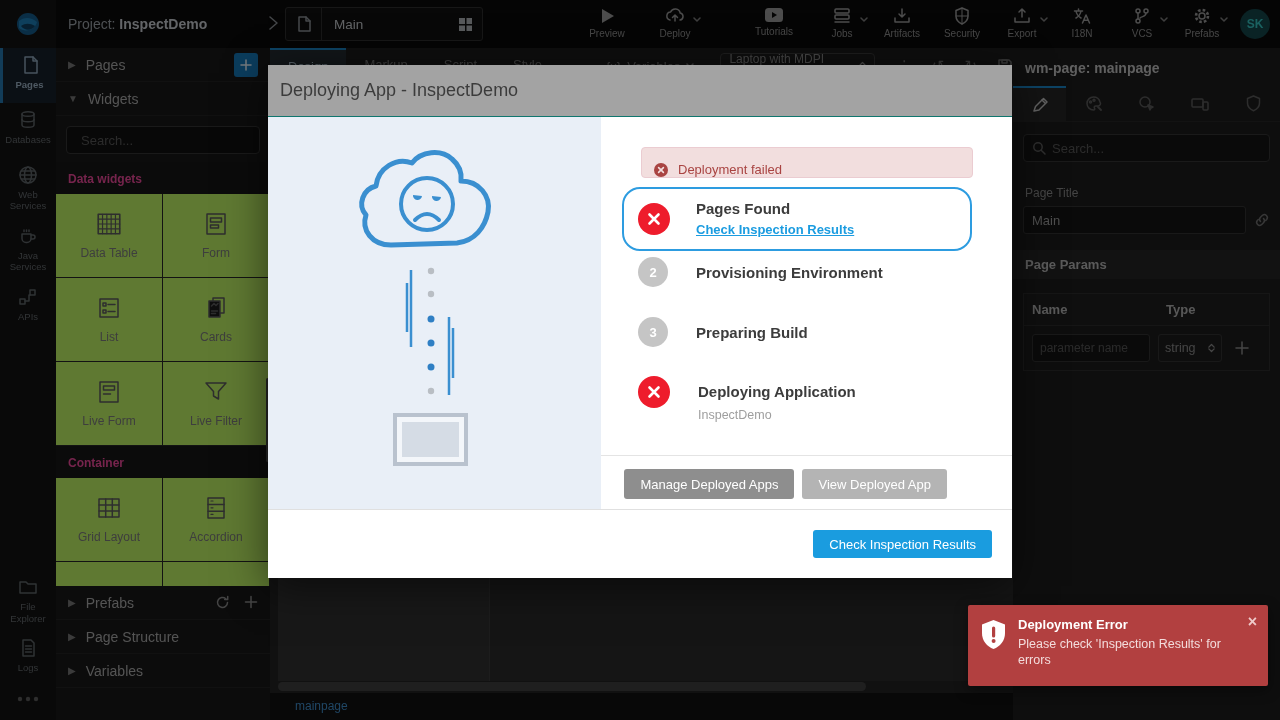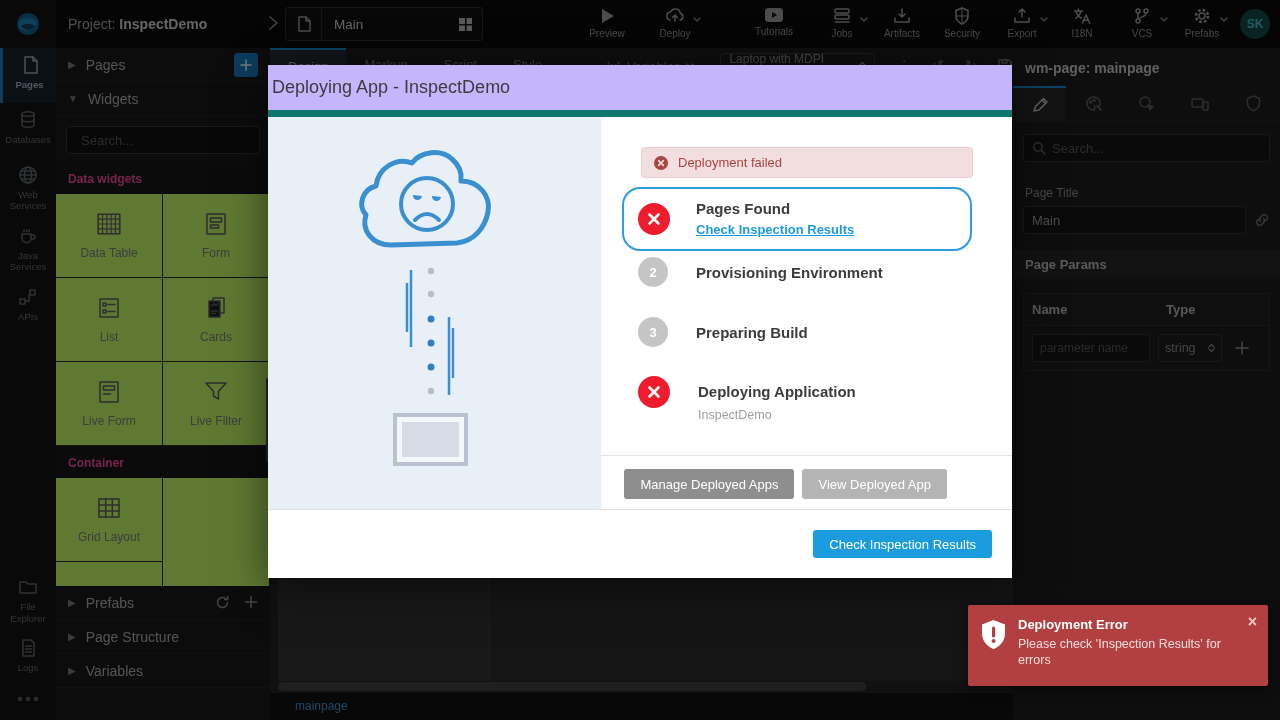--- a/index.html
+++ b/index.html
@@ -90,28 +90,28 @@
   .rp-trow{display:flex;align-items:center;gap:8px;padding:8px}
   .rp-pinput{width:118px;height:28px;border:1px solid #333;border-radius:3px;background:#151515;color:#22c55e;font-size:12px;padding:0 7px;outline:0;font-family:inherit}
   .rp-pinput::placeholder{color:#555}
   .rp-select{width:64px;height:28px;border:1px solid #333;border-radius:3px;display:flex;align-items:center;justify-content:space-between;padding:0 6px;color:#8b8b8b;font-size:12.5px}
   .rp-addparam{color:#8b8b8b;margin-left:4px}
 
   
   .overlay{position:absolute;inset:0;background:rgba(0,0,0,.5);z-index:10}
   .modal{position:absolute;left:268px;top:65px;width:744px;height:513px;background:#fff;z-index:20;
     box-shadow:0 8px 40px rgba(0,0,0,.55);display:flex;flex-direction:column}
-  .m-header{height:52px;background:#c4b5fd;border-bottom:7px solid #0f766e;display:flex;align-items:center;padding:0 4px}
+  .m-header{height:52px;background:#a3a3a3;border-bottom:1px solid #0f766e;display:flex;align-items:center;padding:0 12px}
   .m-title{font-size:18px;color:#3c3c3c}
   .m-body{flex:1;display:flex;min-height:0}
   .m-illus{position:relative;width:333px;background:#e9eff7}
   .monitor{position:absolute;left:125px;top:296px;width:75px;height:53px;border:4px solid #b9c2ce;background:#f3f6fa;padding:5px}
   .monitor-in{width:100%;height:100%;background:#d5dce5}
   .m-right{position:relative;flex:1;background:#fff}
-  .m-banner{position:absolute;left:40px;right:39px;top:30px;height:31px;background:#f2dede;border:1px solid #ebccd1;border-radius:4px;display:flex;align-items:center;gap:10px;padding:0 12px}
+  .m-banner{position:absolute;left:40px;right:39px;top:30px;height:31px;background:#f2dede;border:1px solid #ebccd1;border-radius:4px;display:flex;align-items:flex-end;gap:10px;padding:0 12px}
   .m-banner-txt{font-size:13px;color:#a94442}
   .stepbox{position:absolute;left:21px;top:70px;width:350px;height:64px;border:2px solid #2d9ce0;border-radius:18px;display:flex;align-items:center;padding:0 14px;gap:26px}
   .circ{border-radius:50%;display:flex;align-items:center;justify-content:center;flex:none}
   .circ.err{width:32px;height:32px;background:#ee1c2c}
   .circ.pend{width:30px;height:30px;background:#c5c5c5;color:#fff;font-size:13px;font-weight:700}
   .step-title{font-size:15px;font-weight:700;color:#3c3c3c}
   .step-link{font-size:13px;font-weight:700;color:#1b9ce0;text-decoration:underline;cursor:pointer;display:inline-block;margin-top:5px}
   .steprow{position:absolute;left:37px;display:flex;align-items:center;gap:28px}
   .step-sub{font-size:12.5px;color:#9e9e9e;margin-top:5px}
   .m-divider{position:absolute;left:0;right:0;top:338px;border-top:1px solid #e4e4e4}
@@ -411,20 +411,28 @@
     </div>
     <div class="sp-sect">Container</div>
     <div class="tiles">
       <div class="tile">
         <svg class="ic" width="26" height="26" viewBox="0 0 26 26">
             <rect x="3" y="4" width="20" height="18"></rect>
             <path d="M9.7 4v18M16.3 4v18M3 10h20M3 16h20"></path>
           </svg>
         <span class="tlbl">Grid Layout</span>
       </div>
+      <div class="tile">
+        <svg class="ic" width="26" height="26" viewBox="0 0 26 26">
+            <rect x="5" y="3" width="16" height="20"></rect>
+            <path d="M5 9.6h16M5 16.2h16"></path>
+            <path d="M8 6h2M8 12.8h2M8 19.4h2" stroke-width="1.2"></path>
+          </svg>
+        <span class="tlbl">Accordion</span>
+      </div>
     </div>
     <div class="tiles tiles-clip">
       <div class="tile">
         
       </div>
       <div class="tile"></div>
     </div>
     <div class="sp-row">
       <span class="car">▶</span>
       <span class="sp-title">Prefabs</span>

